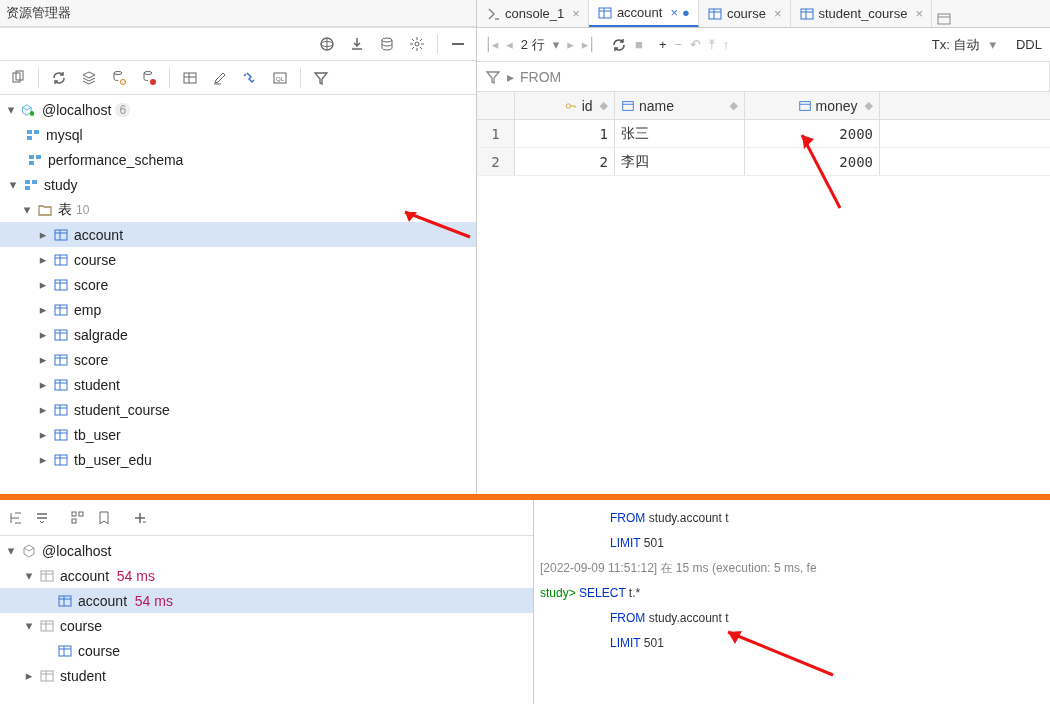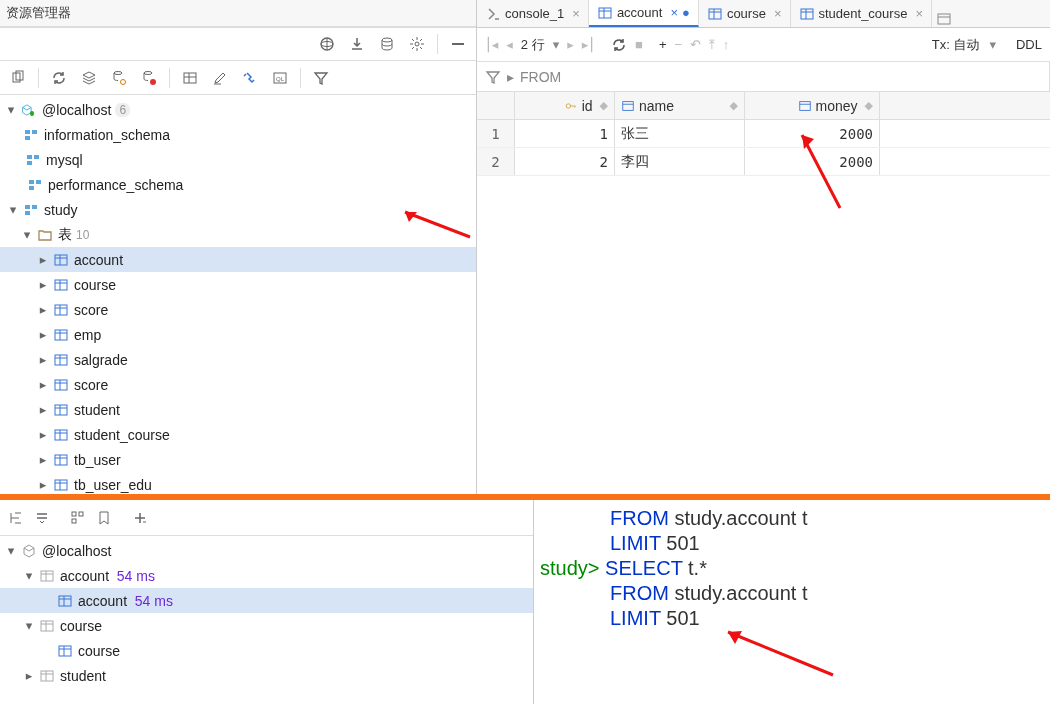--- a/index.html
+++ b/index.html
@@ -15,21 +15,21 @@
 .toolbar .icon-btn { width: 20px; height: 20px; display: flex; align-items: center; justify-content: center; color: #555; cursor: pointer; }
 .toolbar .sep { width: 1px; height: 20px; background: #ddd; }
 
 .tree { flex: 1; overflow: auto; padding: 2px 0; }
 .tree-row { display: flex; align-items: center; height: 25px; padding: 0 4px; cursor: pointer; white-space: nowrap; }
 .tree-row.selected { background: #d6e4f5; }
 .tree-arrow { width: 14px; height: 14px; display: flex; align-items: center; justify-content: center; color: #666; margin-right: 2px; }
 .tree-icon { width: 18px; height: 16px; margin-right: 4px; display: flex; align-items: center; justify-content: center; }
 .tree-label { font-size: 14px; color: #222; }
 .tree-count { font-size: 12px; color: #999; margin-left: 4px; }
-.gray-text { color: #6d28d9; }
+.gray-text { color: #be185d; }
 
 .tabs { display: flex; align-items: flex-end; height: 28px; border-bottom: 1px solid #ccc; background: #f7f7f7; overflow: hidden; }
 .tab { display: flex; align-items: center; padding: 0 8px; height: 100%; border-right: 1px solid #ddd; cursor: pointer; gap: 4px; font-size: 13px; }
 .tab.active { background: #fff; border-bottom: 2px solid #3874d6; }
 .tab .tab-close { color: #999; margin-left: 4px; }
 .tab.active .tab-close { color: #3874d6; }
 .tab .tab-changed { color: #3874d6; font-weight: bold; }
 
 .data-toolbar { display: flex; align-items: center; padding: 3px 8px; gap: 8px; border-bottom: 1px solid #ddd; height: 34px; font-size: 13px; }
 .data-toolbar .nav-txt { color: #333; }
@@ -49,21 +49,21 @@
 .col-id { width: 100px; justify-content: flex-end; }
 .col-name { width: 130px; }
 .col-money { width: 135px; justify-content: flex-end; }
 .grid-header .grid-cell { font-family: Consolas, monospace; color: #333; justify-content: flex-start; gap: 4px; }
 .grid-header .col-id { justify-content: flex-end; }
 .grid-header .col-money { justify-content: flex-end; }
 .sort-indicator { color: #bbb; margin-left: 3px; font-size: 11px; }
 
 .bottom-toolbar { display: flex; align-items: center; gap: 10px; padding: 6px 8px; border-bottom: 1px solid #ddd; height: 36px; }
 .bottom-left { width: 534px; border-right: 1px solid #ccc; display: flex; flex-direction: column; }
-.bottom-right { flex: 1; padding: 6px 4px 0 6px; font-family: Consolas, monospace; font-size: 20px; line-height: 25px; overflow: hidden; }
+.bottom-right { flex: 1; padding: 6px 4px 0 6px; font-family: Consolas, monospace; font-size: 12px; line-height: 25px; overflow: hidden; }
 .sql-kw { color: #0033cc; }
 .sql-prompt { color: #008800; }
 .log-time { color: #888; }
 
 .svg-ico { width: 16px; height: 16px; }
 svg { display: block; }
 
 .arrow-red { position: absolute; pointer-events: none; }
 </style>
 </head>
@@ -177,31 +177,20 @@
           <span class="tree-icon">
               <svg class="svg-ico" viewBox="0 0 16 16">
                 <path d="M3 5l5-3 5 3-5 3zM3 5v6l5 3 5-3V5" fill="none" stroke="#3ba5d8"></path>
               </svg>
               <span style="position:relative;left:-4px;top:4px;width:5px;height:5px;background:#2a2;border-radius:50%;display:inline-block"></span>
             </span>
           <span class="tree-label">@localhost</span>
           <span class="tree-count" style="background:#eee;border-radius:6px;padding:0 4px">6</span>
         </div>
         <div id="schemas">
-            <div class="tree-row" style="padding-left:6px">
-              <span class="tree-arrow"></span>
-              <span class="tree-icon">
-                <svg class="svg-ico" viewBox="0 0 16 16">
-                  <rect x="2" y="3" width="5" height="4" fill="#5aa6dd"></rect>
-                  <rect x="9" y="3" width="5" height="4" fill="#5aa6dd"></rect>
-                  <rect x="2" y="9" width="5" height="4" fill="#5aa6dd"></rect>
-                </svg>
-              </span>
-              <span class="tree-label">information_schema</span>
-            </div>
             <div class="tree-row" style="padding-left:8px">
               <span class="tree-arrow"></span>
               <span class="tree-icon">
                 <svg class="svg-ico" viewBox="0 0 16 16">
                   <rect x="2" y="3" width="5" height="4" fill="#5aa6dd"></rect>
                   <rect x="9" y="3" width="5" height="4" fill="#5aa6dd"></rect>
                   <rect x="2" y="9" width="5" height="4" fill="#5aa6dd"></rect>
                 </svg>
               </span>
               <span class="tree-label">mysql</span>
@@ -601,20 +590,21 @@
                 </svg>
               </span>
               <span class="tree-label">student</span>
             </div>
           </div>
       </div>
     </div>
     <div class="bottom-right" id="console-lines">
         <div style="padding-left:70px;white-space:pre"><span class="sql-kw">FROM </span>study.account t</div>
         <div style="padding-left:70px;white-space:pre"><span class="sql-kw">LIMIT </span>501</div>
+        <div style="white-space:pre"><span class="log-time">[2022-09-09 11:51:12] 在 15 ms (execution: 5 ms, fe</span></div>
         <div style="white-space:pre"><span class="sql-prompt">study&gt;</span><span class="sql-kw"> SELECT </span>t.*</div>
         <div style="padding-left:70px;white-space:pre"><span class="sql-kw">FROM </span>study.account t</div>
         <div style="padding-left:70px;white-space:pre"><span class="sql-kw">LIMIT </span>501</div>
       </div>
   </div>
 </div>
 
 <svg class="arrow-red" style="left:395px;top:202px" width="80" height="40">
     <path d="M75 35 L10 10" stroke="#e11" stroke-width="3"></path>
     <path d="M10 10 L22 10 L14 20 Z" fill="#e11"></path>

